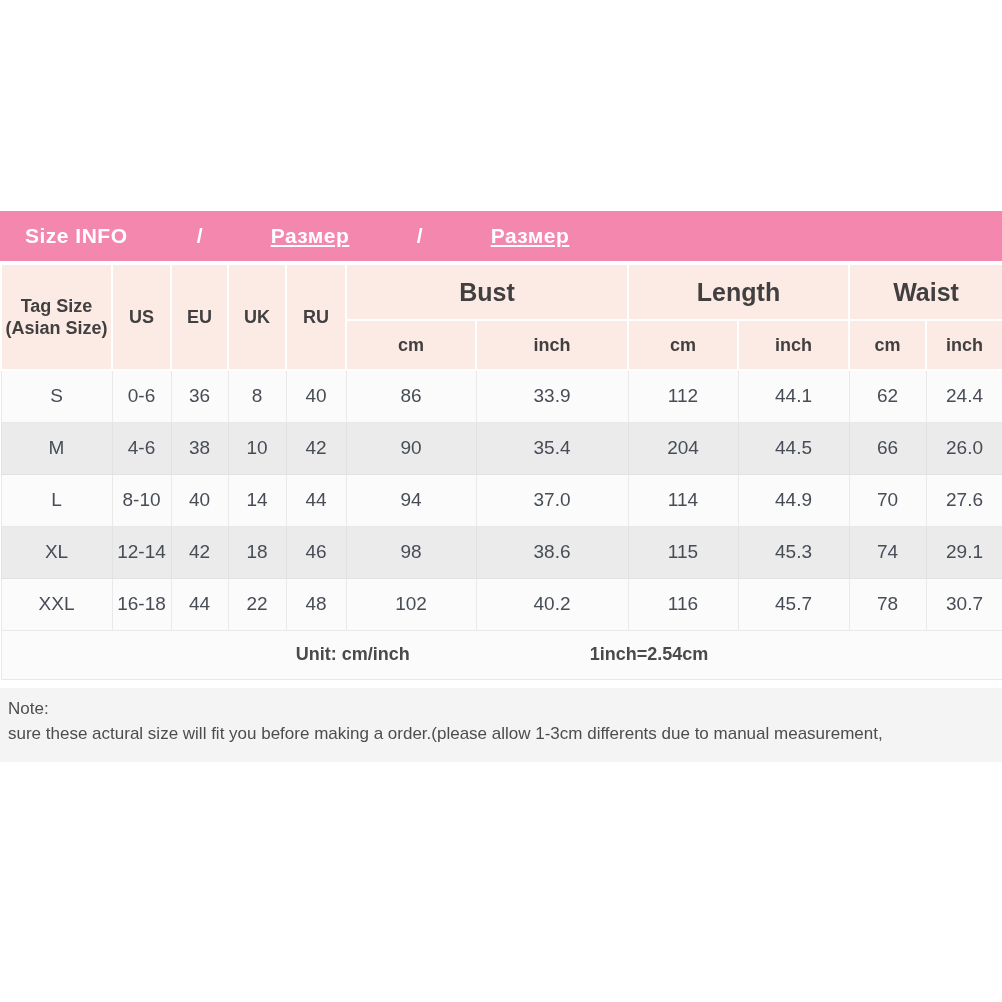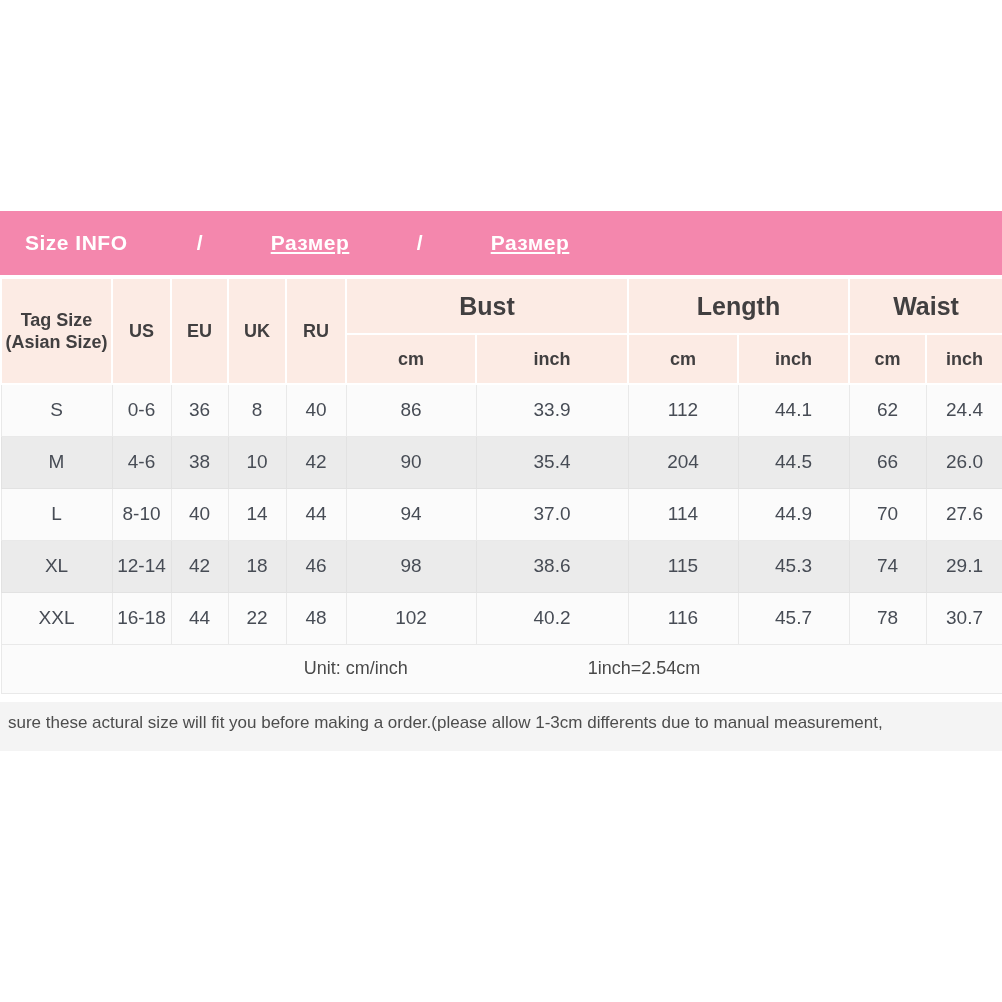--- a/index.html
+++ b/index.html
@@ -12,21 +12,21 @@
     position: relative;
   }
   .sheet {
     position: absolute;
     top: 211px;
     left: 0;
     width: 1002px;
   }
   
   .titlebar {
-    height: 64px;
+    height: 50px;
     background: #f487ad;
     display: flex;
     align-items: center;
     color: #ffffff;
     font-size: 21px;
     font-weight: bold;
     letter-spacing: 0.5px;
   }
   .titlebar .t-first { width: 170px; text-align: left; padding-left: 25px; box-sizing: border-box; }
   .titlebar .t-slash { width: 60px;  text-align: center; }
@@ -50,21 +50,21 @@
     border: 2px solid #ffffff;
     color: #413f40;
     font-weight: bold;
     font-size: 18px;
     line-height: 22px;
   }
   .sizechart th.hcell.big { font-size: 25px; }
   tr.hrow1 { height: 56px; }
   tr.hrow2 { height: 50px; }
   tr.drow  { height: 52px; }
-  tr.frow  { height: 49px; }
+  tr.frow  { height: 49px; font-weight: bold; }
   .sizechart td.dcell {
     font-size: 19px;
     font-weight: 500;
     color: #474c55;
     border: 1px solid #e9e9e9;
     background: #fbfbfb;
   }
   tr.drow.alt td.dcell { background: #ebebeb; border-color: #e2e2e2; }
   tr.drow.firstrow td.dcell { border-top: 2px solid #f8e4de; }
   .sizechart td.fcell {
@@ -217,16 +217,17 @@
         <div class="fwrap">
           <span>Unit: cm/inch</span>
           <span>1inch=2.54cm</span>
         </div>
       </td>
     </tr>
   </tbody>
     </table>
 
   <div class="note">
+    <div>Note:</div>
     <div>sure these actural size will fit you before making a order.(please allow 1-3cm differents due to manual measurement,</div>
   </div>
 
 </div>
 
 </body></html>

